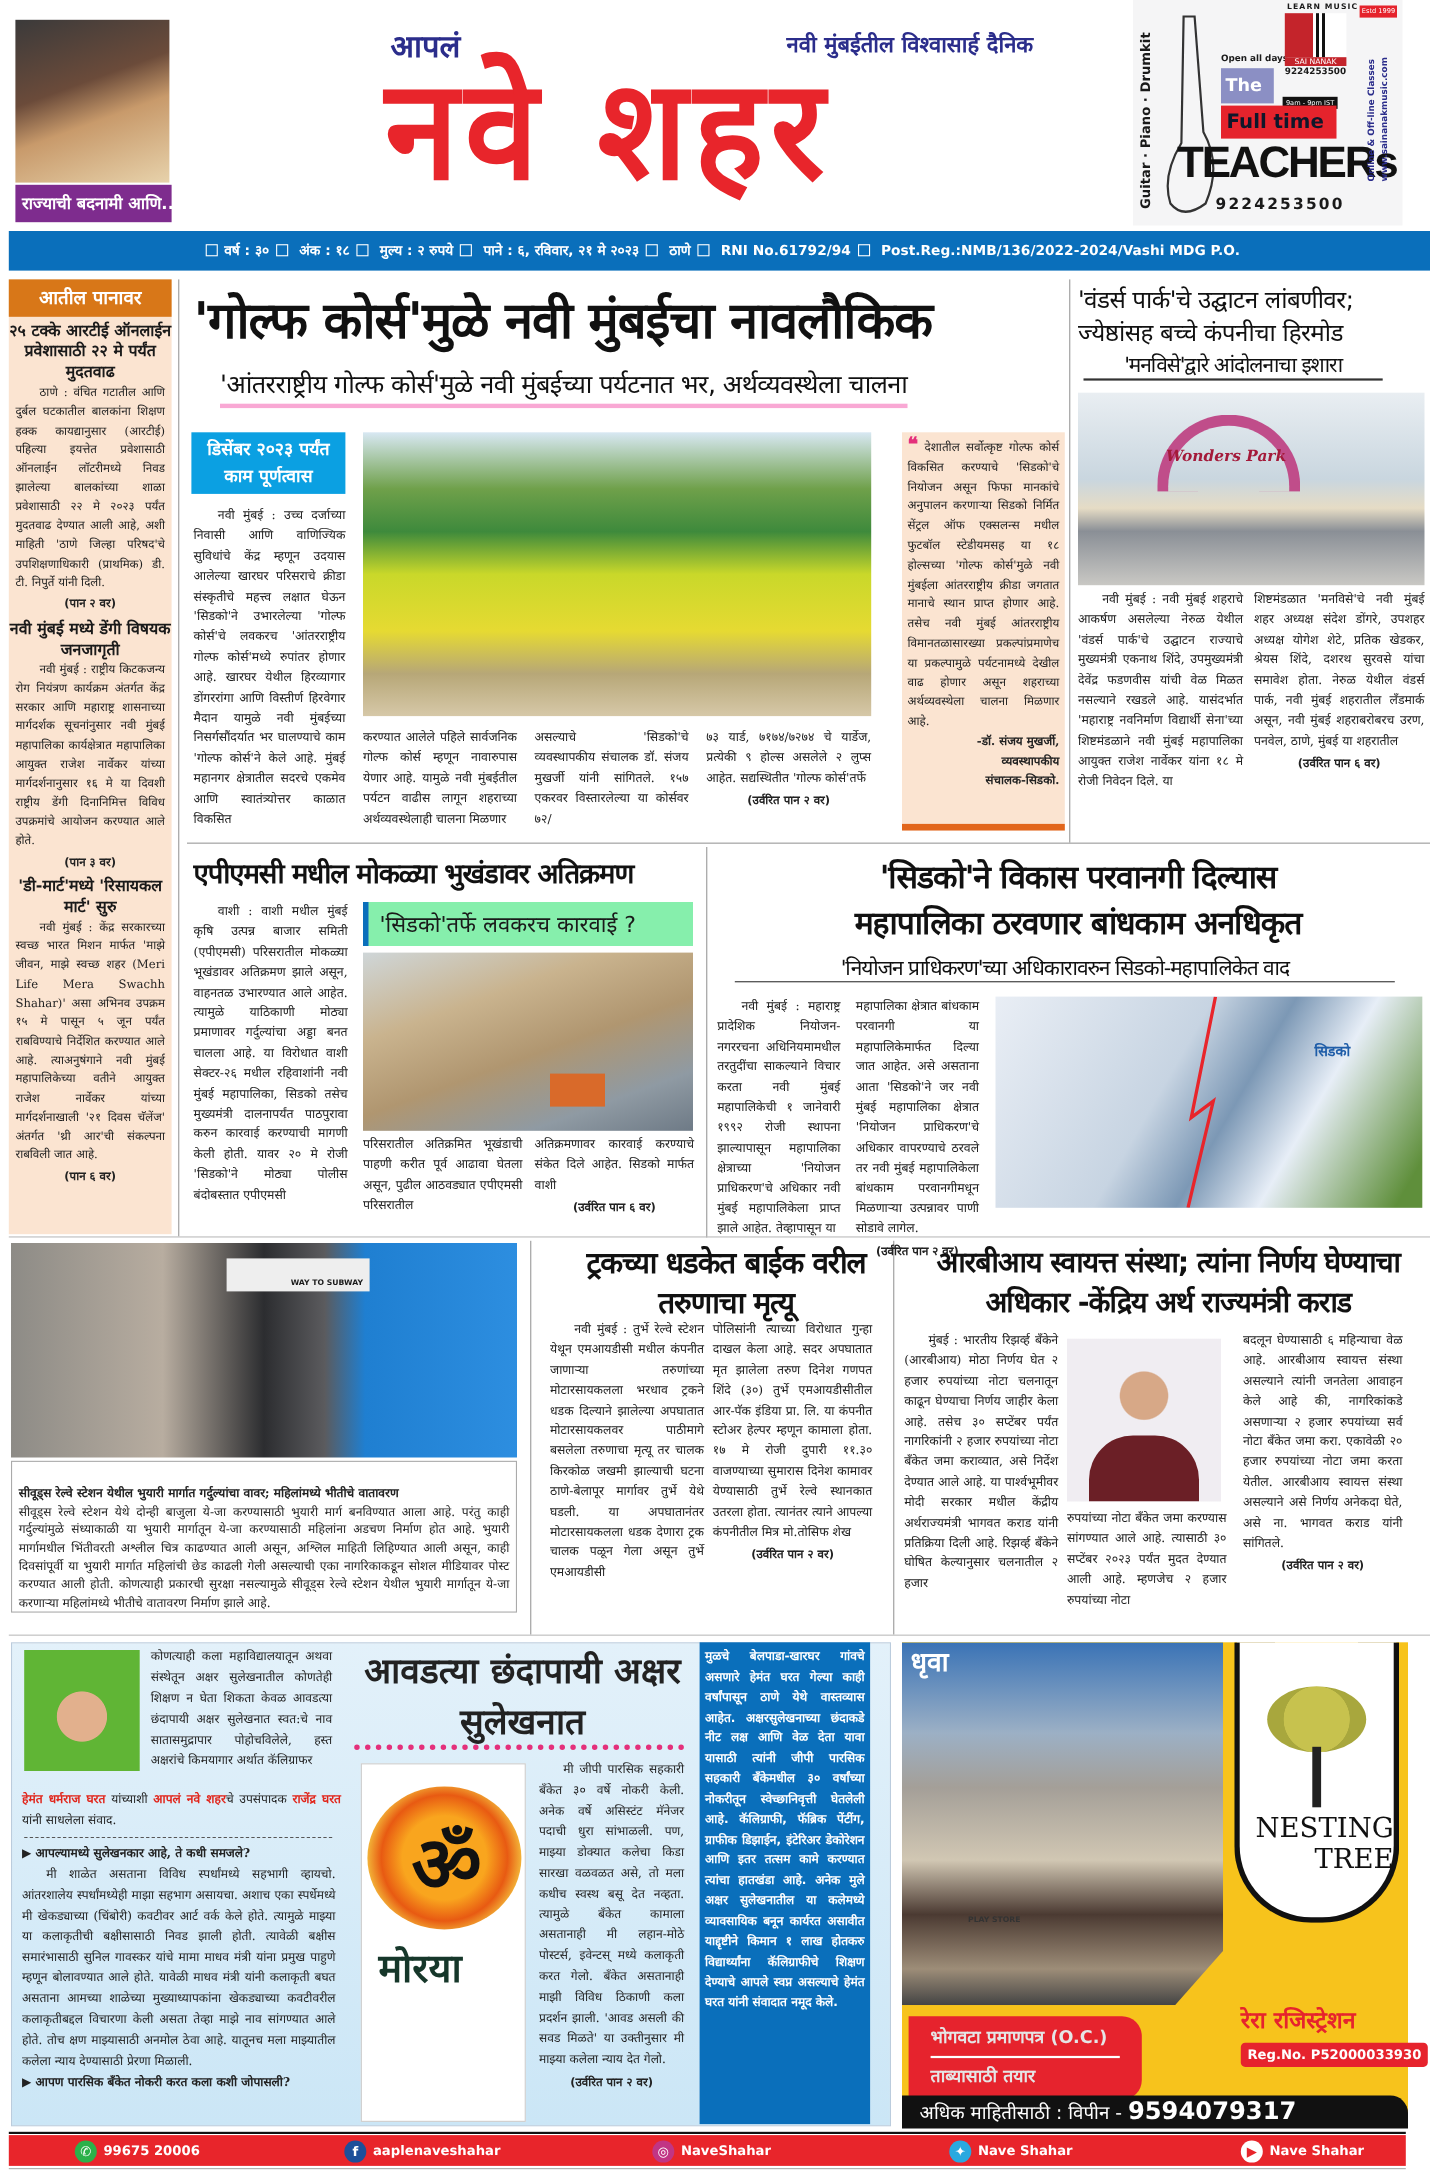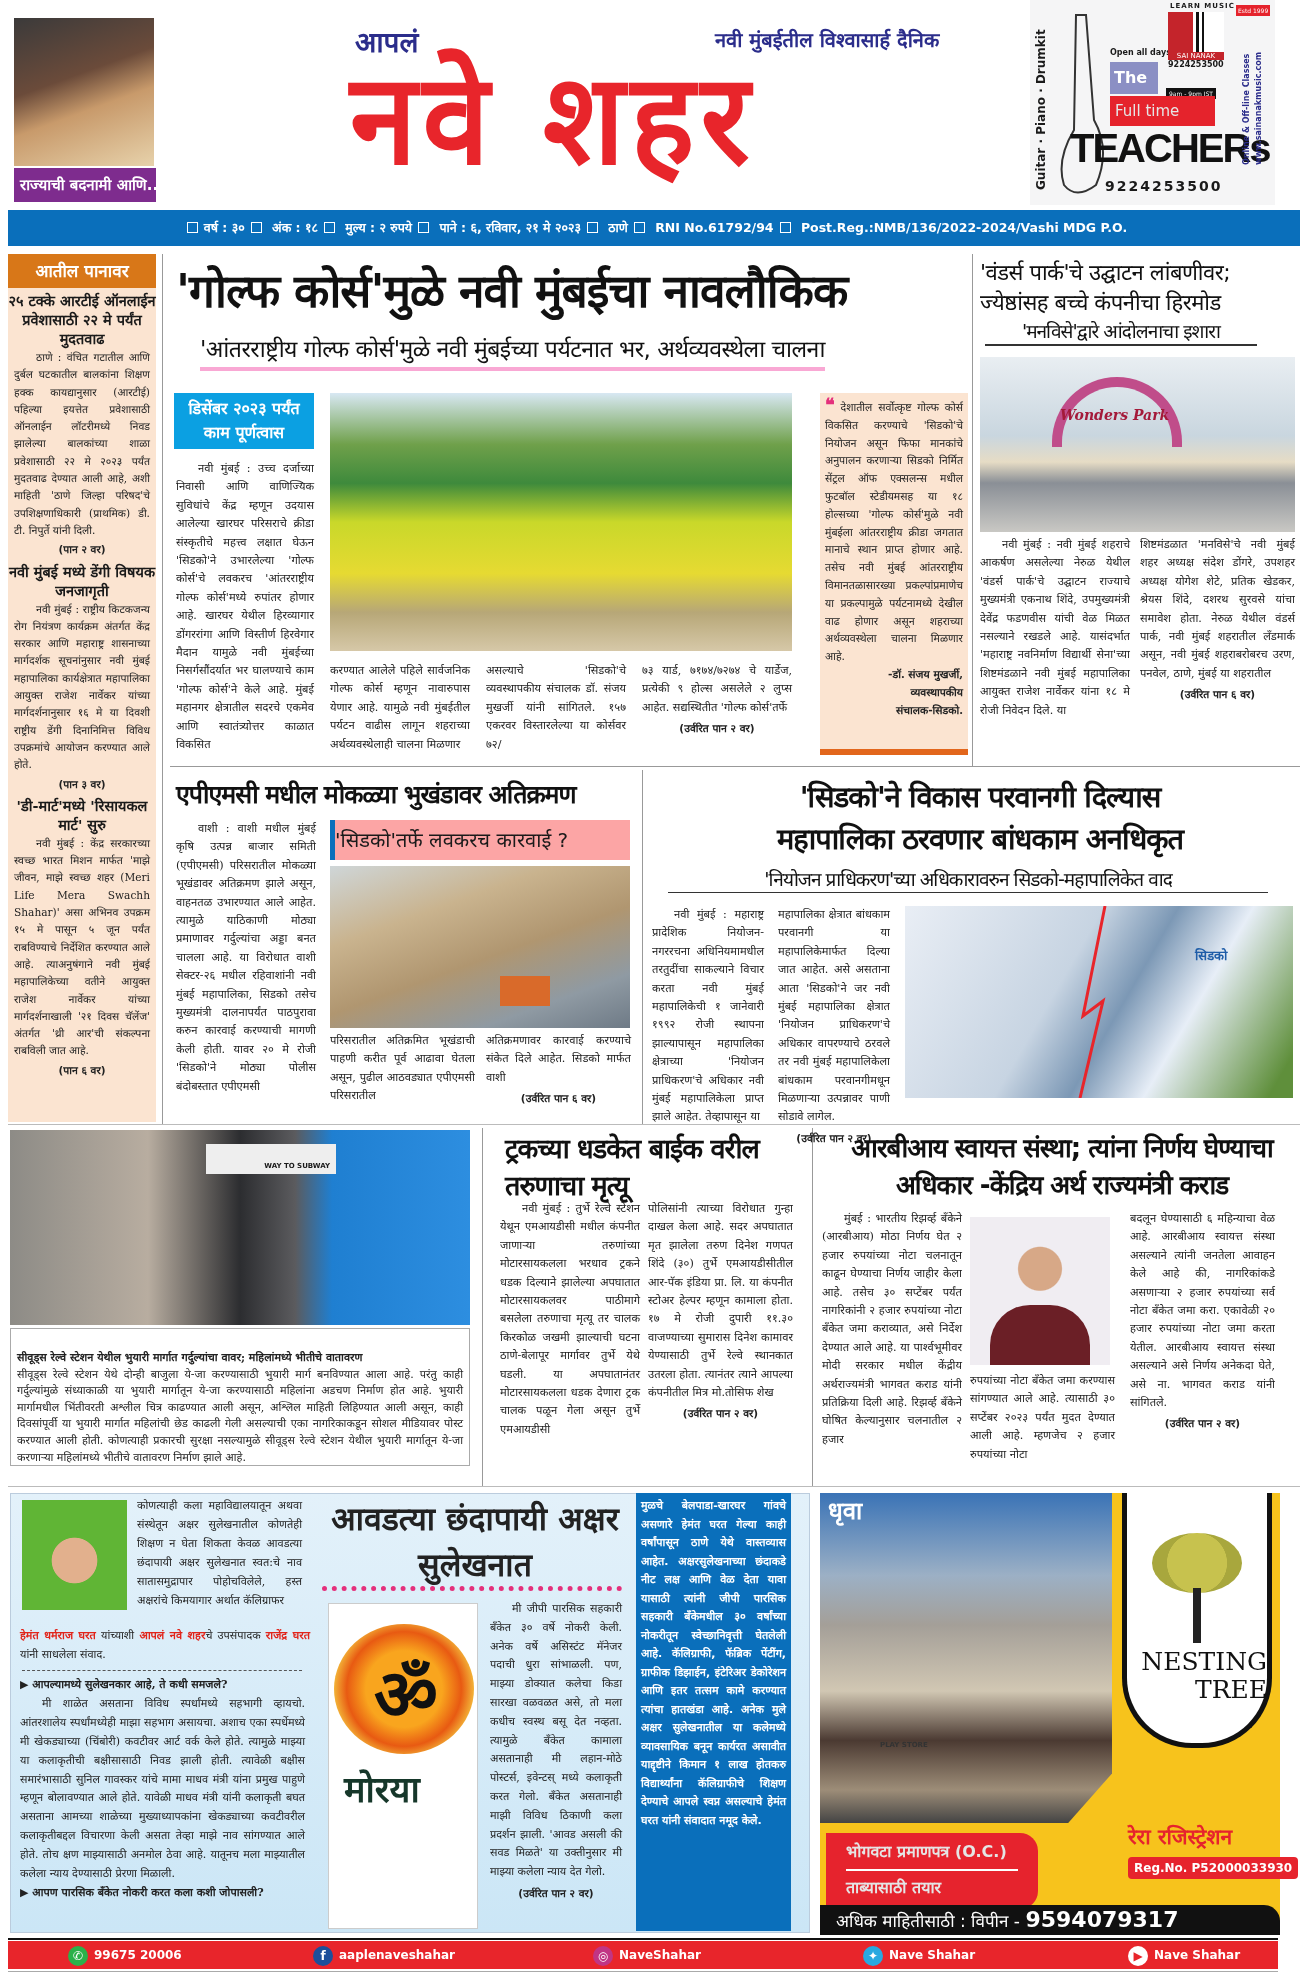--- a/index.html
+++ b/index.html
@@ -43,36 +43,36 @@
 
 #wp-h1{left:980px;top:256px;font-size:22px;font-weight:normal;letter-spacing:-0.5px}
 #wp-h2{left:980px;top:286px;font-size:22px;font-weight:normal;letter-spacing:-0.5px}
 #wp-h3{left:985px;top:318px;font-size:19px;font-weight:normal;border-bottom:2px solid #333;width:272px;text-align:center}
 #wp-photo{left:980px;top:357px;width:315px;height:175px;background:linear-gradient(180deg,#e9eef2 0%,#c9d6df 45%,#e6dcc5 60%,#8a8f96 72%,#c9c8c4 100%)}
 #wp-col1{left:980px;top:536px;width:150px}
 #wp-col2{left:1140px;top:536px;width:155px}
 
 #apmc-h{left:176px;top:776px;font-size:25px}
 #apmc-col1{left:176px;top:820px;width:140px}
-#apmc-sub{left:330px;top:820px;width:300px;height:40px;background:#fca5a5;border-left:5px solid #0a6fbb;font-size:20px;line-height:40px;padding-left:0;white-space:nowrap}
+#apmc-sub{left:330px;top:820px;width:300px;height:40px;background:#86efac;border-left:5px solid #0a6fbb;font-size:20px;line-height:40px;padding-left:10px;white-space:nowrap}
 #apmc-photo{left:330px;top:866px;width:300px;height:162px;background:linear-gradient(160deg,#cfd6d8 0%,#c9b38e 30%,#b09670 55%,#8f9aa3 80%,#6e7a86 100%)}
 #apmc-col2{left:330px;top:1032px;width:145px}
 #apmc-col3{left:486px;top:1032px;width:145px}
 
 #cid-h1{left:700px;top:776px;font-size:29px;width:560px;text-align:center}
 #cid-h2{left:690px;top:818px;font-size:29px;width:580px;text-align:center}
 #cid-h3{left:668px;top:866px;font-size:19px;font-weight:normal;border-bottom:1px solid #333;width:600px;text-align:center}
 #cid-col1{left:652px;top:906px;width:112px}
 #cid-col2{left:778px;top:906px;width:112px}
 #cid-photo{left:905px;top:906px;width:388px;height:192px;background:linear-gradient(120deg,#e9eef5 0%,#c7d4e2 40%,#7c98b5 55%,#e7eef7 70%,#5f8f3b 95%)}
 
 #sub-photo{left:10px;top:1130px;width:460px;height:195px;background:linear-gradient(90deg,#8d8b86 0%,#b8ada0 30%,#2c2d30 50%,#5b5b5e 62%,#1f7fd1 70%,#2d8ee0 100%)}
 #sub-caption{left:10px;top:1328px;width:460px;height:138px;border:1px solid #aaa;padding:21px 6px;font-size:11px;line-height:16.6px}
 
-#tr-h1{left:505px;top:1130px;width:310px;font-size:27px;line-height:37px}
+#tr-h1{left:505px;top:1130px;width:310px;text-align:center;font-size:27px;line-height:37px}
 #tr-col1{left:500px;top:1200px;width:140px}
 #tr-col2{left:648px;top:1200px;width:145px}
 
 #rbi-h1{left:822px;top:1130px;width:480px;text-align:center;font-size:26px;line-height:37px;font-weight:bold}
 #rbi-col1{left:822px;top:1210px;width:140px}
 #rbi-photo{left:970px;top:1217px;width:140px;height:148px;background:radial-gradient(circle at 50% 35%,#d7a887 0 18%,#f0edf2 19% 100%)}
 #rbi-photo .coat{position:absolute;left:20px;bottom:0;width:100px;height:60px;background:#6b1f26;border-radius:40px 40px 0 0}
 #rbi-col2{left:970px;top:1372px;width:145px}
 #rbi-col3{left:1130px;top:1210px;width:145px}
 
@@ -121,21 +121,21 @@
 <div class="abs" id="logo">नवे शहर</div>
 
 <div class="abs" id="ad-teachers">
   <div style="position:absolute;left:4px;top:190px;transform:rotate(-90deg);transform-origin:left top;font-size:12px;font-weight:bold;white-space:nowrap">Guitar · Piano · Drumkit</div>
   <svg style="position:absolute;left:26px;top:10px" width="70" height="190">
       <path d="M20 5 L30 5 L38 110 Q55 140 40 175 Q20 190 8 175 Q0 150 18 120 Z" fill="none" stroke="#333" stroke-width="2"></path>
     </svg>
   <div style="position:absolute;left:80px;top:48px;font-size:8px;font-weight:bold">Open all days</div>
   <div style="position:absolute;left:80px;top:62px;width:48px;height:32px;background:#8b8fc4;color:#fff;font-weight:bold;font-size:16px;line-height:32px;padding-left:4px">The</div>
   <div style="position:absolute;left:136px;top:88px;background:#111;color:#fff;font-size:6px;padding:2px 3px">9am - 9pm IST</div>
-  <div style="position:absolute;left:80px;top:96px;width:105px;height:30px;background:#e5232c;color:#e5e5e5;font-weight:normal;font-size:15px;line-height:30px;padding-left:5px">Full time</div>
+  <div style="position:absolute;left:80px;top:96px;width:105px;height:30px;background:#e5232c;color:#0f172a;font-weight:bold;font-size:18px;line-height:30px;padding-left:5px">Full time</div>
   <div style="position:absolute;left:40px;top:126px;font-family:'Liberation Sans',sans-serif;font-size:40px;font-weight:bold;letter-spacing:-2px;color:#111">TEACHERs</div>
   <div style="position:absolute;left:75px;top:178px;font-size:14px;font-weight:bold;letter-spacing:2px">9224253500</div>
   <div style="position:absolute;left:140px;top:2px;font-size:7px;font-weight:bold;letter-spacing:1px">LEARN MUSIC</div>
   <div style="position:absolute;left:138px;top:12px;width:56px;height:40px;background:linear-gradient(90deg,#c4242b 0 45%,#fff 45% 50%,#111 50% 55%,#fff 55% 60%,#111 60% 65%,#fff 65%)"></div>
   <div style="position:absolute;left:138px;top:52px;background:#c4242b;color:#fff;font-size:7px;width:56px;text-align:center">SAI NANAK</div>
   <div style="position:absolute;left:138px;top:60px;font-size:8px;font-weight:bold">9224253500</div>
   <div style="position:absolute;left:206px;top:5px;background:#e5232c;color:#fff;font-size:6px;padding:2px">Estd 1999</div>
   <div style="position:absolute;left:212px;top:165px;transform:rotate(-90deg);transform-origin:left top;font-size:8px;font-weight:bold;color:#2b2d8b;white-space:nowrap">Online &amp; Off-line Classes</div>
   <div style="position:absolute;left:224px;top:165px;transform:rotate(-90deg);transform-origin:left top;font-size:8px;font-weight:bold;color:#2b2d8b;white-space:nowrap">www.sainanakmusic.com</div>
 </div>

